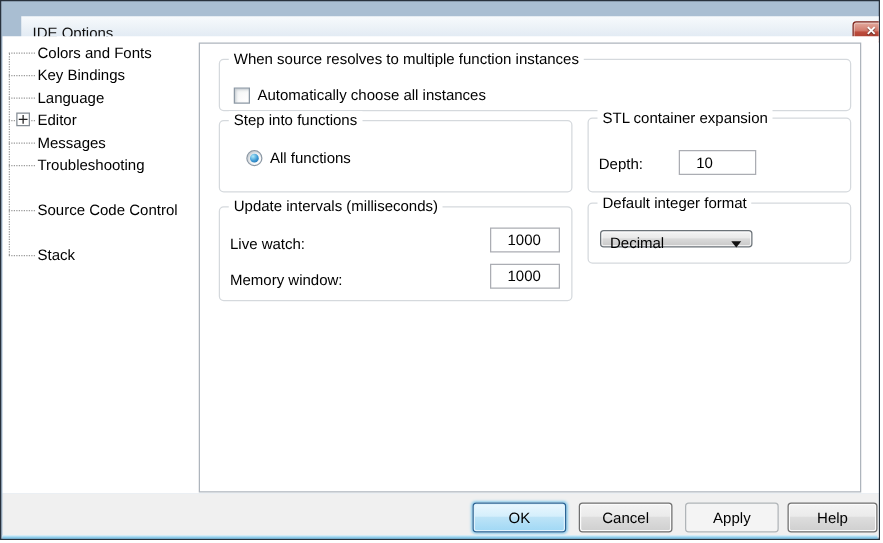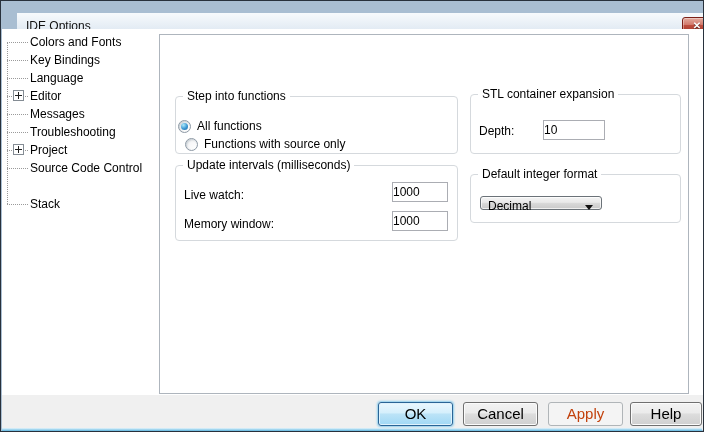--- a/index.html
+++ b/index.html
@@ -42,59 +42,59 @@
   .panel { position:absolute; left:157px; top:5px; width:530px; height:360px;
            border:1px solid #aeb5bd; background:#fff; }
 
   .groupbox { position:absolute; border:1px solid #d5d9dd; border-radius:4px; }
   .group-title { position:absolute; top:-8px; left:7px; background:#fff; padding:0 4px; white-space:nowrap; }
 
   .g-multi  { left:15px;  top:12px;  width:506px; height:42px; }
   .g-step   { left:15px;  top:61px;  width:283px; height:58px; }
   .g-stl    { left:310px; top:59px;  width:211px; height:60px; }
   .g-update { left:15px;  top:130px; width:283px; height:76px; }
-  .g-intfmt { left:310px; top:139px; width:211px; height:49px;text-align:center; }
+  .g-intfmt { left:310px; top:127px; width:211px; height:49px;text-align:center; }
 
   .ctl-row { position:absolute; display:flex; align-items:center; gap:6px; height:14px; }
 
   .checkbox { width:13px; height:13px; border:1px solid #8d99a5; flex:0 0 13px;
               background:linear-gradient(135deg,#f2f3f4,#ffffff);
               box-shadow:inset 1px 1px 2px rgba(110,125,140,.35); }
   .radio { width:13px; height:13px; border:1px solid #8d99a5; border-radius:50%; flex:0 0 13px;
            background:linear-gradient(135deg,#f2f3f4,#ffffff);
            box-shadow:inset 1px 1px 2px rgba(110,125,140,.35); position:relative; }
   .radio.checked::after { content:""; position:absolute; left:2px; top:2px; width:7px; height:7px;
            border-radius:50%;
            background:radial-gradient(circle at 35% 30%, #aeeafb 0%, #3a96d2 55%, #1e66a0 100%); }
 
   .textbox { position:absolute; height:20px; border:1px solid #abadb3; background:#fff;
-             font-family:"Liberation Sans",sans-serif; font-size:12px; padding:0 0; color:#000; }
+             font-family:"Liberation Sans",sans-serif; font-size:12px; padding:0 13px; color:#000; }
 
   .label-abs { position:absolute; line-height:14px; white-space:nowrap; }
 
   .combo { position:absolute; left:9px; top:21px; width:122px; height:14px;
            border:1px solid #6b7278; border-radius:3px; cursor:default;
            background:linear-gradient(180deg,#f4f4f4 0%,#e9e9e9 45%,#dadada 50%,#c9c9c9 100%);
            box-shadow:inset 0 0 0 1px rgba(255,255,255,.7); }
   .combo-text { position:absolute; left:7px; top:0; line-height:19px; }
   .combo-arrow { position:absolute; right:8px; top:8px; width:0; height:0;
                  border-left:4px solid transparent; border-right:4px solid transparent;
                  border-top:5px solid #111; }
 
   
   .footer { position:absolute; left:1px; top:394px; width:702px; height:35px; background:#f0f0f0; }
   .btn { position:absolute; top:7px; height:24px; border-radius:3px; text-align:center;
-         font-family:"Liberation Sans",sans-serif; font-size:15px; line-height:22px; cursor:default; }
+         font-family:"Liberation Sans",sans-serif; font-size:12px; line-height:22px; cursor:default; }
   .btn.standard { border:1px solid #707070;
          background:linear-gradient(180deg,#f3f3f3 0%,#ebebeb 45%,#dddddd 50%,#cfcfcf 100%);
          box-shadow:inset 0 0 0 1px #fbfbfb; }
   .btn.default-btn { border:1px solid #2a6496;
          background:linear-gradient(180deg,#eaf7fe 0%,#d5effc 45%,#bce3f7 50%,#a0d8f5 100%);
          box-shadow:0 0 2px 1px #8ecdec, inset 0 0 0 1px #dff2fc; }
-  .btn.disabled { border:1px solid #b0b5b8; background:#f4f4f4; color:#c2410c; }
+  .btn.disabled { border:1px solid #b0b5b8; background:#f4f4f4; color:#000000; }
   .btn-ok     { left:376px; width:75px; }
   .btn-cancel { left:461px; width:75px; }
   .btn-apply  { left:546px; width:75px; }
   .btn-help   { left:628px; width:72px; }
 
   .glass-bottom { position:absolute; left:1px; right:1px; bottom:0; height:3px;
                   background:linear-gradient(180deg,#e6f5fc,#5eb6e0); }
 </style>
 </head>
 <body>
@@ -131,47 +131,45 @@
         <span class="tree-label">Editor</span>
       </div>
       <div class="tree-row" style="top:76px">
         <span class="tree-connector"></span>
         <span class="tree-label">Messages</span>
       </div>
       <div class="tree-row" style="top:94px">
         <span class="tree-connector"></span>
         <span class="tree-label">Troubleshooting</span>
       </div>
-      <div class="tree-row" style="top:112px">
-        <span class="tree-connector"></span>
-        <span class="tree-expander"></span>
-        <span class="tree-label">Project</span>
-      </div>
       <div class="tree-row" style="top:130px">
         <span class="tree-connector"></span>
         <span class="tree-label">Source Code Control</span>
       </div>
       <div class="tree-row" style="top:166px">
         <span class="tree-connector"></span>
         <span class="tree-label">Stack</span>
       </div>
     </div>
 
     <div class="panel">
 
+      <div class="groupbox g-multi">
+        <span class="group-title">When source resolves to multiple function instances</span>
+        <div class="ctl-row" style="left:11px; top:21px;">
+          <span class="checkbox"></span>
+          <span>Automatically choose all instances</span>
+        </div>
+      </div>
 
       <div class="groupbox g-step">
         <span class="group-title">Step into functions</span>
-        <div class="ctl-row" style="left:2px; top:22px;">
+        <div class="ctl-row" style="left:21px; top:22px;">
           <span class="radio checked"></span>
           <span>All functions</span>
-        </div>
-        <div class="ctl-row" style="left:9px; top:40px;">
-          <span class="radio"></span>
-          <span>Functions with source only</span>
         </div>
       </div>
 
       <div class="groupbox g-stl">
         <span class="group-title">STL container expansion</span>
         <span class="label-abs" style="left:8px; top:29px;">Depth:</span>
         <input class="textbox" style="left: 72px; top: 25px; width: 62px;" value="10">
       </div>
 
       <div class="groupbox g-update">

